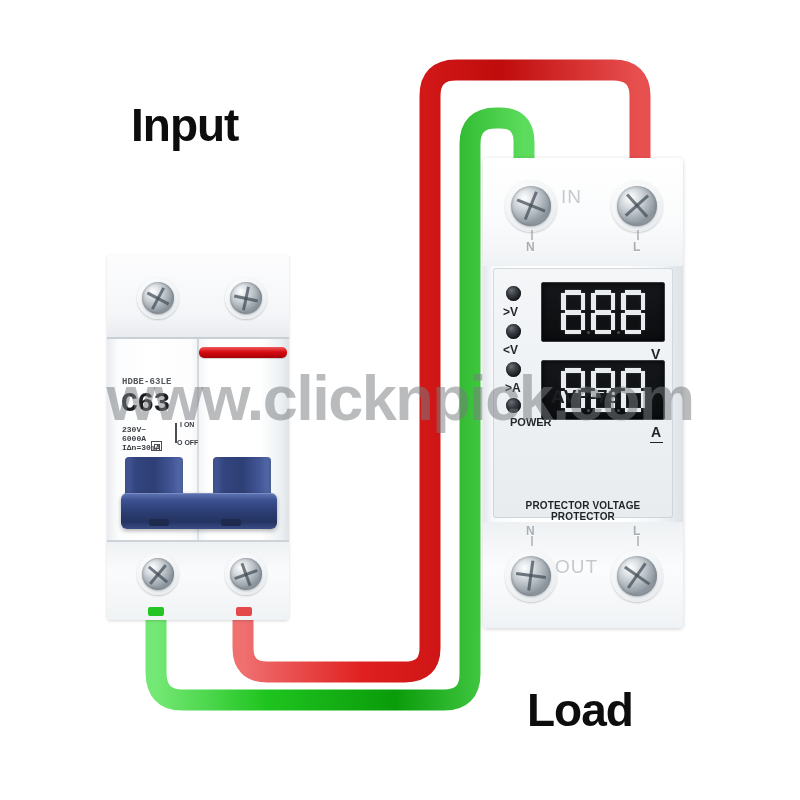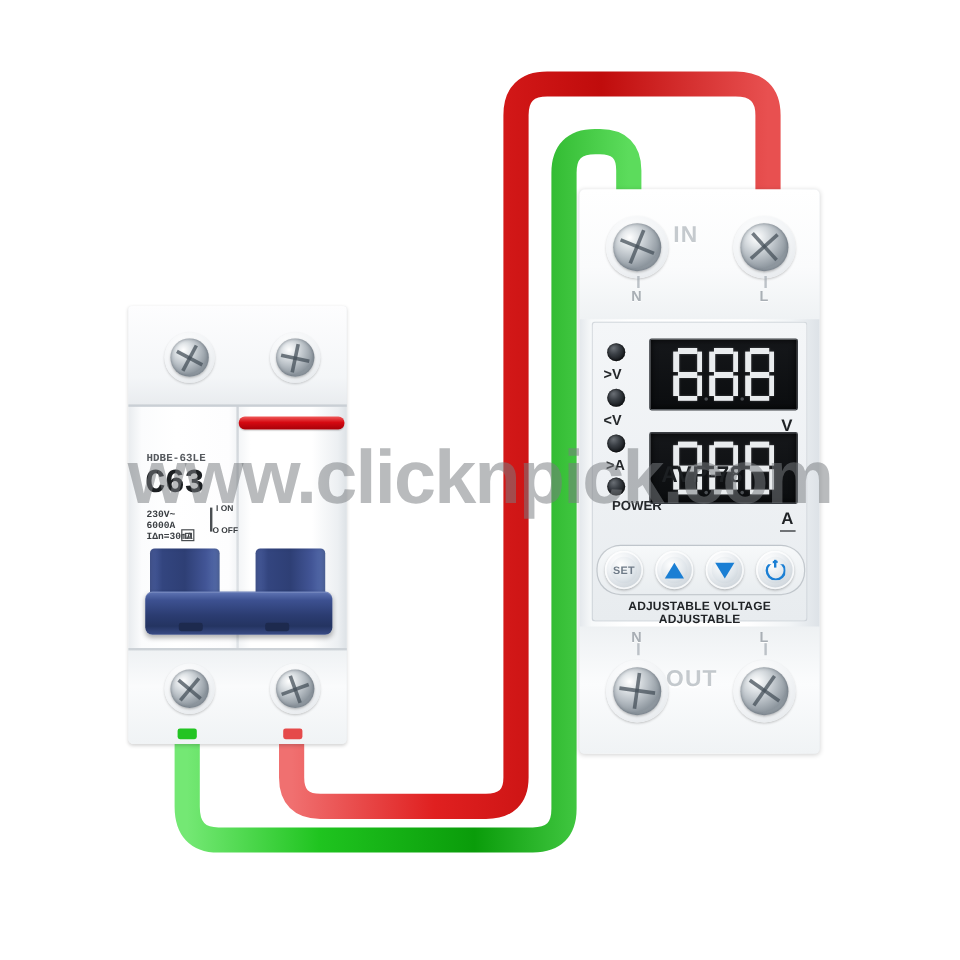--- a/index.html
+++ b/index.html
@@ -178,21 +178,21 @@
   .avp-face{
     position:absolute;left:10px;top:110px;width:180px;height:250px;
     background:linear-gradient(to bottom,#f4f6f8,#eef1f4 50%,#e8ecef);
     border-radius:3px;
     box-shadow:inset 0 0 0 1px rgba(185,193,200,.55);
   }
   
   .emboss{
     position:absolute;
     font-family:"Liberation Sans", sans-serif;
-    font-weight:bold;
+    font-weight:normal;
     color:rgba(150,158,166,.55);
     text-shadow:0 1px 0 rgba(255,255,255,.95);
     letter-spacing:1px;
   }
   #avp-in{left:78px;top:28px;font-size:19px;}
   #avp-out{left:72px;top:46px;font-size:19px;}
   .term-letter{
     position:absolute;font-size:12px;font-weight:bold;
     color:rgba(140,148,156,.75);text-shadow:0 1px 0 rgba(255,255,255,.9);
   }
@@ -506,46 +506,22 @@
         <div class="seg h s-d"></div>
           <div class="seg v s-e"></div>
           <div class="seg v s-f"></div>
         <div class="seg h s-g"></div>
       </div>
     </div>
     <div class="unit" style="left:168px;top:266px;">A</div>
 
     <div id="avp-model">AVP-78</div>
 
-    <div class="btn-row">
-      <div class="btn btn-set">
-        <div class="btn-inner">
-          <span class="set-txt">SET</span>
-        </div>
-      </div>
-      <div class="btn btn-up">
-        <div class="btn-inner">
-          <span class="tri-up"></span>
-        </div>
-      </div>
-      <div class="btn btn-down">
-        <div class="btn-inner">
-          <span class="tri-down"></span>
-        </div>
-      </div>
-      <div class="btn btn-pwr">
-        <div class="btn-inner">
-          <span class="pwr-glyph">
-            <span class="pwr-bar"></span>
-          </span>
-        </div>
-      </div>
-    </div>
-
-    <div id="avp-tagline">ADJUSTABLE VOLTAGE ADJUSTABLE</div>
+
+    <div id="avp-tagline">PROTECTOR VOLTAGE PROTECTOR</div>
 
     <div class="avp-bot"></div>
     <div class="emboss" id="avp-out" style="top:398px;">OUT</div>
 
     <div class="term-letter" style="left:43px;top:366px;">N</div>
     <div class="term-tick" style="left:48px;top:378px;height:10px;"></div>
     <div class="term-letter" style="left:150px;top:366px;">L</div>
     <div class="term-tick" style="left:154px;top:378px;height:10px;"></div>
 
     <div class="screw-ring" style="left:22px;top:392px;width:52px;height:52px;"></div>
@@ -554,18 +530,20 @@
       <div class="slot-b" style="width:30px;height:3.4px;margin-left:-15px;margin-top:-1.7px;transform:rotate(-82deg);"></div>
     </div>
 
     <div class="screw-ring" style="left:128px;top:392px;width:52px;height:52px;"></div>
     <div class="screw" style="left:134px;top:398px;width:40px;height:40px;">
       <div class="slot-a" style="width:30px;height:3.4px;margin-left:-15px;margin-top:-1.7px;transform:rotate(35deg);"></div>
       <div class="slot-b" style="width:30px;height:3.4px;margin-left:-15px;margin-top:-1.7px;transform:rotate(-55deg);"></div>
     </div>
   </div>
 
+  <div class="big-label" id="label-input">Input</div>
+  <div class="big-label" id="label-load">Load</div>
 
   <div id="watermark">
     <span>www.clicknpick.com</span>
   </div>
 
 </div>
 
 </body></html>

